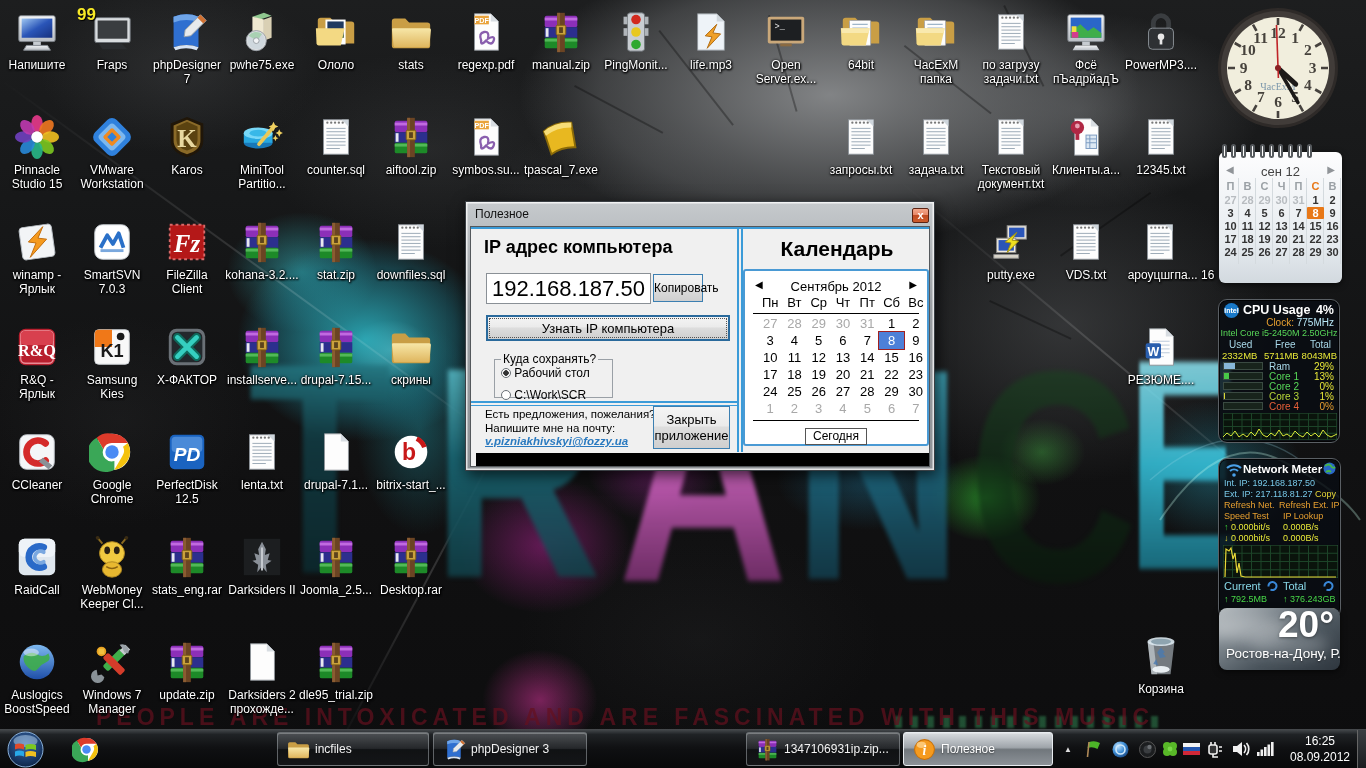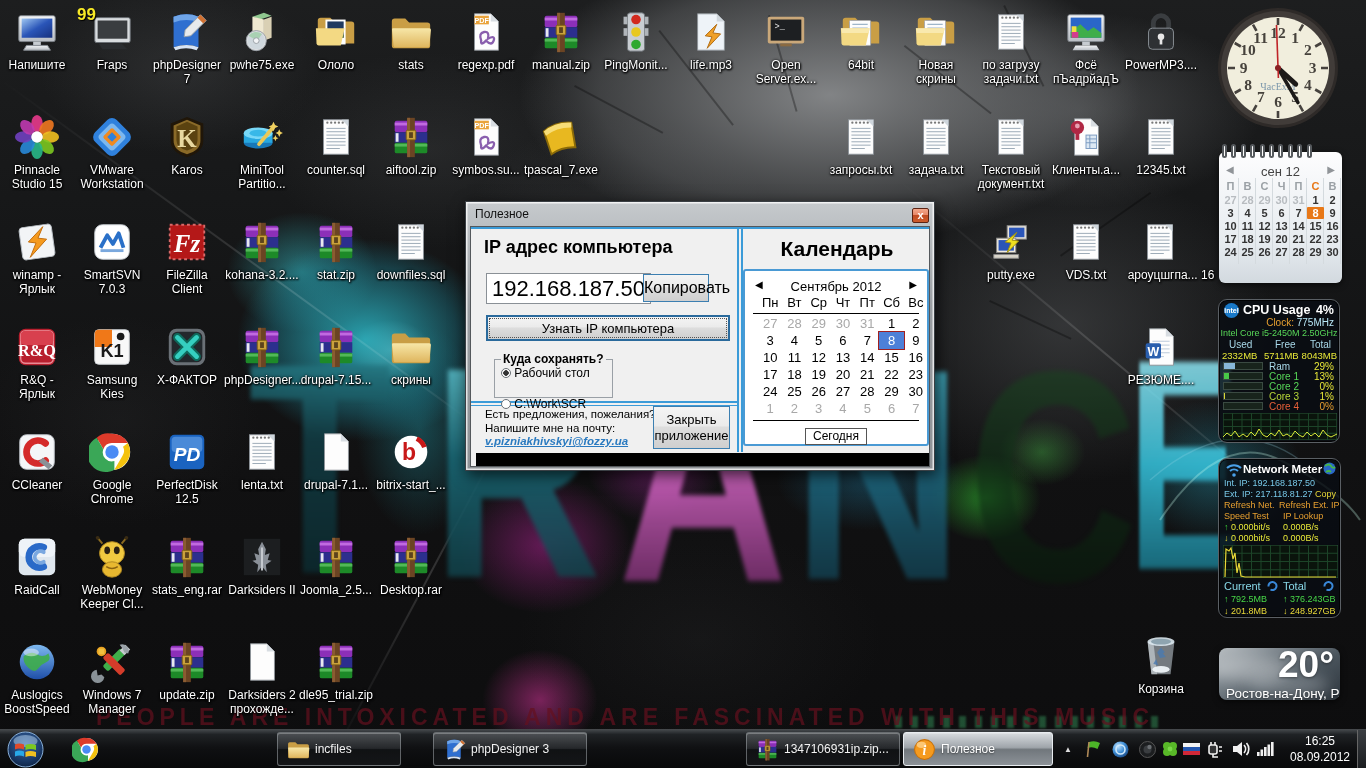--- a/index.html
+++ b/index.html
@@ -506,21 +506,21 @@
           </svg>
         </div>
         <div class="lbl">64bit</div>
       </div>
 <div class="ic" style="left:898px;top:9px">
         <div class="g">
           <svg class="i46">
             <use href="#folderopen"></use>
           </svg>
         </div>
-        <div class="lbl">Новая скрины</div>
+        <div class="lbl">ЧасЕхМ папка</div>
       </div>
 <div class="ic" style="left:973px;top:9px">
         <div class="g">
           <svg class="i46">
             <use href="#txt"></use>
           </svg>
         </div>
         <div class="lbl">по загрузу<br>задачи.txt</div>
       </div>
 <div class="ic" style="left:1048px;top:9px">
@@ -742,21 +742,21 @@
           </svg>
         </div>
         <div class="lbl">X-ФАКТОР</div>
       </div>
 <div class="ic" style="left:224px;top:324px">
         <div class="g">
           <svg class="i46">
             <use href="#rar"></use>
           </svg>
         </div>
-        <div class="lbl">phpDesigner...</div>
+        <div class="lbl">installserve...</div>
       </div>
 <div class="ic" style="left:298px;top:324px">
         <div class="g">
           <svg class="i46">
             <use href="#rar"></use>
           </svg>
         </div>
         <div class="lbl">drupal-7.15...</div>
       </div>
 <div class="ic" style="left:373px;top:324px">
@@ -1122,48 +1122,48 @@
  <div style="position:absolute;left:64px;top:121px;color:#88d8e8;font-size:11px">Total</div>
         <svg style="position:absolute;right:6px;top:121px" width="11" height="11">
           <path d="M1.5 6.5a4 4 0 1 1 2 3" fill="none" stroke="#3a88d8" stroke-width="2"></path>
         </svg>
  <div style="position:absolute;left:5px;top:135px;color:#48d848">↑ 792.5MB</div>
         <div style="position:absolute;left:64px;top:135px;color:#48d848">↑ 376.243GB</div>
  <div style="position:absolute;left:5px;top:147px;color:#e8d838">↓ 201.8MB</div>
         <div style="position:absolute;left:64px;top:147px;color:#e8d838">↓ 248.927GB</div>
 </div>
 
-<div id="wea" style="position:absolute;left:1219px;top:648px;width:121px;height:52px;border-radius:8px;overflow:hidden;background:linear-gradient(150deg,#b6bcc0 0%,#7e878e 28%,#4a545c 62%,#2e363e 100%);box-shadow:0 2px 6px rgba(0,0,0,.6);color:#fff">
+<div id="wea" style="position:absolute;left:1219px;top:608px;width:121px;height:62px;border-radius:8px;overflow:hidden;background:linear-gradient(150deg,#b6bcc0 0%,#7e878e 28%,#4a545c 62%,#2e363e 100%);box-shadow:0 2px 6px rgba(0,0,0,.6);color:#fff">
  <div style="position:absolute;left:-10px;top:8px;width:80px;height:26px;border-radius:50%;background:rgba(255,255,255,.3);filter:blur(7px)"></div>
  <div style="position:absolute;left:30px;top:26px;width:80px;height:22px;border-radius:50%;background:rgba(240,244,246,.25);filter:blur(7px)"></div>
  <div style="position:absolute;right:6px;top:-4px;font-size:37px;font-weight:bold;text-shadow:0 1px 3px rgba(0,0,0,.4)">20°</div>
  <div style="position:absolute;left:7px;top:38px;font-size:13.5px;white-space:nowrap;text-shadow:0 1px 2px rgba(0,0,0,.5)">Ростов-на-Дону, Р...</div>
 </div>
 </div>
 <div id="dlgroot">
 <div id="dlg">
  <div class="title">Полезное</div>
  <div class="close">x</div>
  <div class="client">
   <div class="bluebrd" style="left:0;top:0;width:270px;height:2px"></div>
   <div class="bluebrd" style="left:266px;top:0;width:2px;height:225px"></div>
   <div class="bluebrd" style="left:270px;top:0;width:2px;height:225px"></div>
   <div class="bluebrd" style="left:272px;top:0;width:188px;height:2px"></div>
   <div class="bluebrd" style="left:0;top:174px;width:266px;height:2px"></div>
   <div class="bluebrd" style="left:0;top:178px;width:266px;height:1px"></div>
   <h1 style="position:absolute;left:13px;top:10px;font-size:18px;letter-spacing:0">IP адрес компьютера</h1>
   <input style="position: absolute; left: 15px; top: 46px; width: 165px; height: 31px; border: 1px solid rgb(138, 144, 150); font-size: 22px; font-family: &quot;Liberation Sans&quot;; padding-left: 5px; color: rgb(0, 0, 0);" value="192.168.187.50">
-  <div class="btn" style="left:172px;top:47px;width:66px;height:28px;font-size:16px;line-height:26px">Копировать</div>
+  <div class="btn" style="left:182px;top:47px;width:50px;height:28px;font-size:12px;line-height:26px">Копировать</div>
   <div class="btn" style="left:15px;top:88px;width:244px;height:26px;font-size:13px;line-height:24px;border-width:2px;border-color:#2a6a9c">
             <div style="position:absolute;inset:1px;border:1px dotted #555;line-height:20px">Узнать IP компьютера</div>
           </div>
   <fieldset style="position:absolute;left:23px;top:125px;width:119px;height:46px;border:1px solid #9aa0a6;font-size:12px;font-weight:bold;padding:0 0 0 6px">
-   <legend style="font-size:12px;font-weight:bold;padding:0 2px">Куда сохранять?</legend>
+   <legend style="font-size:12px;font-weight:normal;padding:0 2px">Куда сохранять?</legend>
    <div style="font-weight:normal;margin-top:0px"><span style="display:inline-block;width:10px;height:10px;border-radius:50%;border:1px solid #6a7076;background:radial-gradient(circle at 50% 50%,#333 0 2.5px,#fff 3px);vertical-align:-1px"></span> Рабочий стол</div>
-   <div style="font-weight:normal;margin-top:17px"><span style="display:inline-block;width:10px;height:10px;border-radius:50%;border:1px solid #6a7076;background:#fff;vertical-align:-1px"></span> C:\Work\SCR</div>
+   <div style="font-weight:normal;margin-top:8px"><span style="display:inline-block;width:10px;height:10px;border-radius:50%;border:1px solid #6a7076;background:#fff;vertical-align:-1px"></span> C:\Work\SCR</div>
   </fieldset>
   <div style="position:absolute;left:14px;top:181px;font-size:11.5px;line-height:13.5px;color:#000">Есть предложения, пожелания?<br>Напишите мне на почту:<br><span style="color:#2a7ac0;font-weight:bold;font-style:italic;text-decoration:underline">v.pizniakhivskyi@fozzy.ua</span></div>
   <div class="btn" style="left:182px;top:179px;width:77px;height:43px;font-size:13px;line-height:16px;padding-top:5px">Закрыть<br>приложение</div>
   <h1 style="position:absolute;left:272px;top:10px;width:188px;text-align:center;font-size:21px">Календарь</h1>
   <div id="cal">
    <div style="position:absolute;left:0;top:8px;width:100%;text-align:center;font-size:13px">Сентябрь 2012</div>
    <div style="position:absolute;left:10px;top:8px;font-size:10px">◀</div>
    <div style="position:absolute;right:10px;top:8px;font-size:10px">▶</div>
    <table style="position:absolute;left:13px;top:22px">
     <tbody>
@@ -1258,21 +1258,21 @@
   <g transform="translate(8,9)">
           <path d="M0 4.5Q4 2.5 9 4.5L9 9.5Q4 7.5 0 9.5z" fill="#e04a2a"></path>
           <path d="M10.5 5Q15 3 21 5L21 10Q15 8 10.5 10z" fill="#7cc820"></path>
           <path d="M0 11.5Q4 9.5 9 11.5L9 16.5Q4 14.5 0 16.5z" fill="#28a8e8"></path>
           <path d="M10.5 12Q15 10 21 12L21 17Q15 15 10.5 17z" fill="#f0c020"></path>
         </g>
  </svg>
  <svg style="position:absolute;left:72px;top:5px" width="29" height="29">
         <use href="#chrome"></use>
       </svg>
- <div class="tbtn" style="left:277px;width:124px">
+ <div class="tbtn" style="left:277px;width:152px">
         <svg class="tic">
           <use href="#folder"></use>
         </svg>
         <span>incfiles</span>
       </div>
  <div class="tbtn" style="left:433px;width:154px">
         <svg class="tic">
           <use href="#bluebook"></use>
         </svg>
         <span>phpDesigner 3</span>

